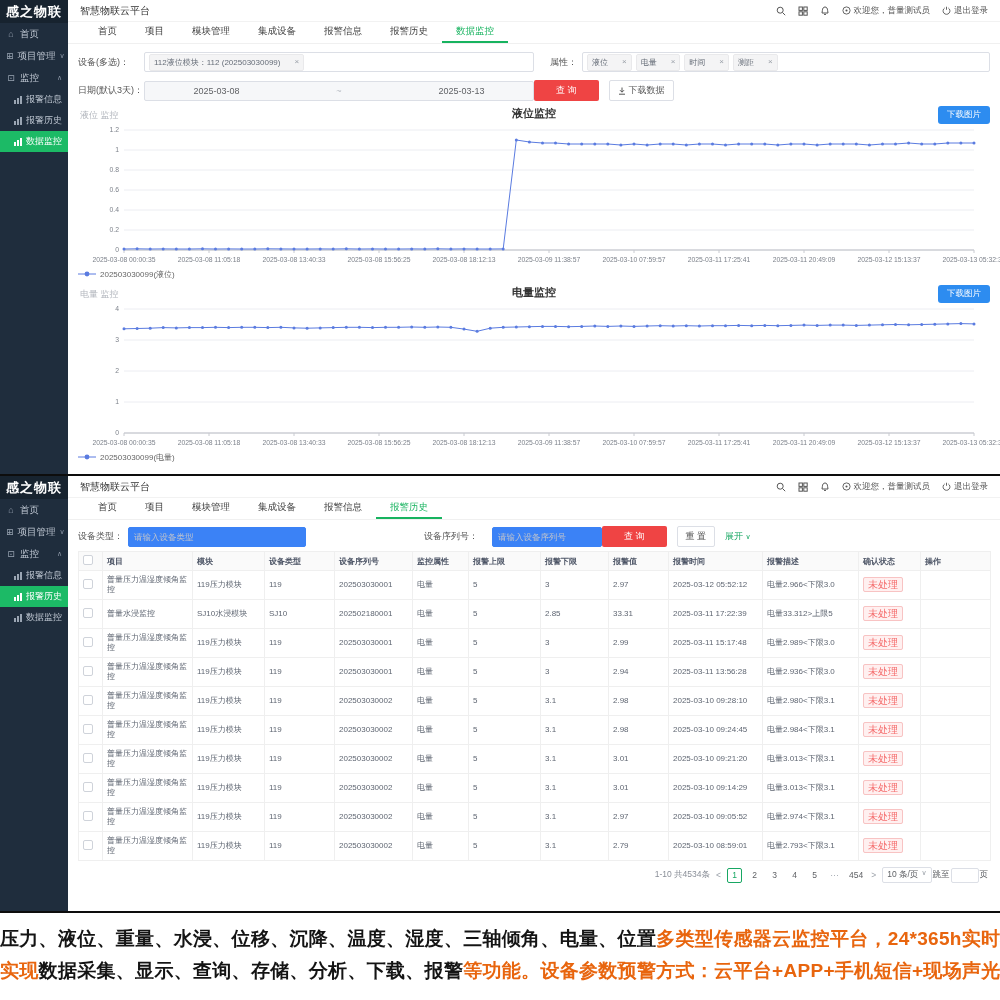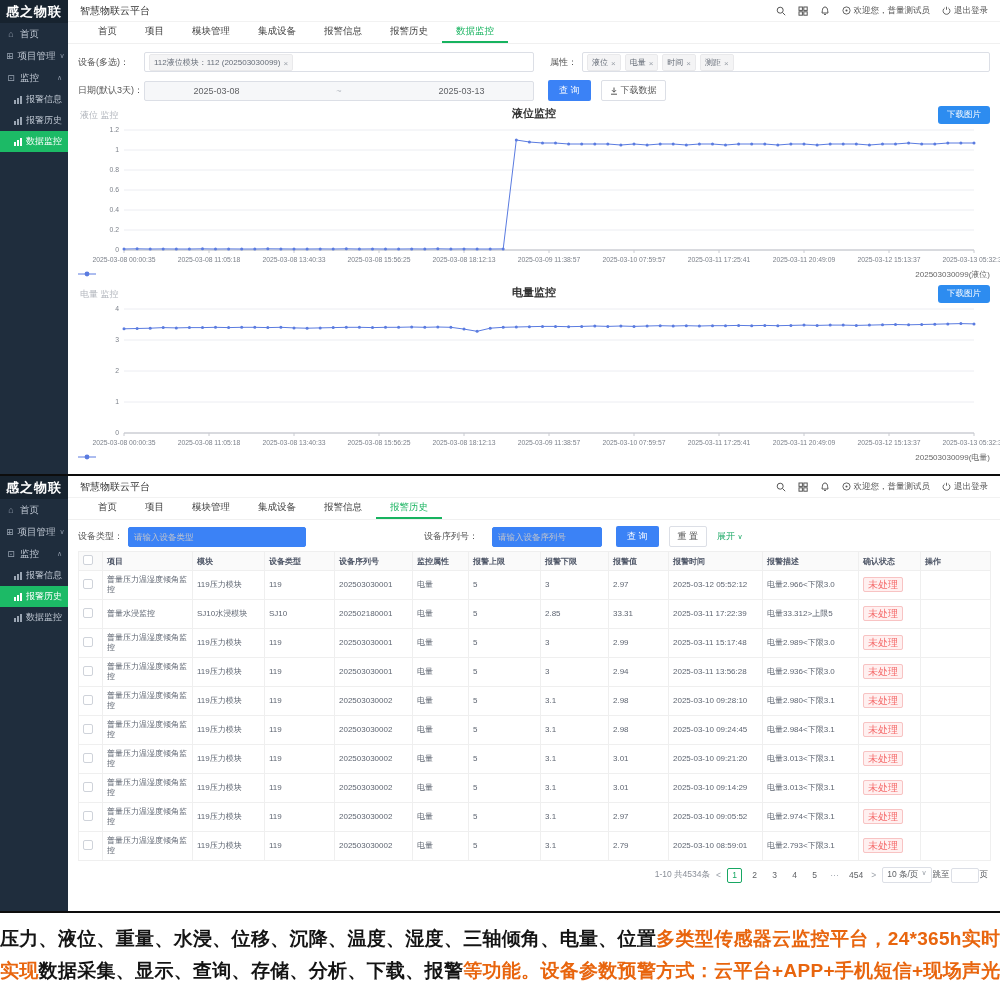--- a/index.html
+++ b/index.html
@@ -27,37 +27,37 @@
   .tab{padding:4px 14px 5px;font-size:9.5px;color:#3d3d3d;cursor:pointer;white-space:nowrap}
   .tab.active{color:#17b35f;border-bottom:2px solid #17b35f;padding-bottom:3px}
   
   .filters{padding:8px 10px 0;display:flex;align-items:center;font-size:9px;color:#555}
   .filters.second{padding-top:6px}
   .f-label{width:66px;white-space:nowrap;flex-shrink:0}
   .f-label.auto{width:auto;margin:0 5px 0 16px}
   .tagbox{height:20px;border:1px solid #dcdfe6;border-radius:2px;display:flex;align-items:center;gap:4px;padding:0 4px;background:#fff;overflow:hidden}
   .tagbox.device{width:390px}
   .tagbox.attrs{flex:1}
-  .chip{background:#f4f4f5;border:1px solid #e9e9eb;color:#666d78;font-size:8px;padding:2px 4px;border-radius:2px;display:inline-flex;gap:3px;align-items:flex-end;white-space:nowrap}
+  .chip{background:#f4f4f5;border:1px solid #e9e9eb;color:#666d78;font-size:8px;padding:2px 4px;border-radius:2px;display:inline-flex;gap:14px;align-items:flex-start;white-space:nowrap}
   .chip .x{color:#9aa0a8;cursor:pointer;font-size:8px}
   .daterange{width:390px;height:20px;border:1px solid #dcdfe6;background:#f6f7f9;border-radius:2px;display:flex;align-items:center;justify-content:space-around;font-size:9px;color:#606266}
-  .btn-green{background:#3b82f6;color:#fff;border:none;border-radius:2px;font-size:9px;padding:4px 11px;margin-left:14px;cursor:pointer;white-space:nowrap}
+  .btn-green{background:#ef4444;color:#fff;border:none;border-radius:2px;font-size:9px;padding:4px 22px;cursor:pointer;white-space:nowrap}
   .btn-plain{background:#fff;border:1px solid #dcdfe6;border-radius:2px;font-size:9px;color:#555;padding:3px 8px;margin-left:10px;display:inline-flex;align-items:center;gap:3px;cursor:pointer;white-space:nowrap}
   .link-green{color:#18a763;margin-left:10px;cursor:pointer;white-space:nowrap}
   .inp{height:20px;border:1px solid #3b82f6;border-radius:2px;font-size:8.5px;padding:0 5px;color:#333;background:#3b82f6}
   .inp::placeholder{color:#c0c4cc}
   
   .chart-block{padding:0 10px;margin-top:5px}
   .chart-head{position:relative;height:16px}
   .corner{position:absolute;left:2px;top:3px;color:#b3b7be;font-size:9px}
   .c-title{text-align:center;font-size:11px;font-weight:bold;color:#333}
   .btn-blue{position:absolute;right:0;top:0;background:#2d8cf0;color:#fff;font-size:8.5px;border:none;border-radius:3px;padding:3px 9px;cursor:pointer}
   svg.chart{display:block;overflow:visible}
   svg.chart text.ax{font-size:6.8px;fill:#7d828b}
-  .legend{display:flex;justify-content:space-between;align-items:center;gap:12px;font-size:8px;color:#666;height:12px}
+  .legend{display:flex;justify-content:flex-start;align-items:center;gap:4px;font-size:8px;color:#666;height:12px}
   
   .toolbar{padding:4px 10px 0;display:flex;align-items:center}
   .toolbar .btn-plain{margin-left:0;margin-right:8px}
   .tblwrap{padding:4px 10px 0}
   table{width:100%;border-collapse:collapse;table-layout:fixed;font-size:8px;color:#5f6672}
   th,td{border:1px solid #efefef;padding:3px 4px;text-align:left;overflow:hidden;vertical-align:middle}
   th{background:#fafafa;color:#4d5souvent}
   th{background:#fafafa;color:#4d5566;font-weight:bold;height:16px;white-space:nowrap}
   td{height:29px;line-height:1.25}
   .cb{display:inline-block;width:10px;height:10px;border:1px solid #cfd3da;border-radius:2px;background:#fff;cursor:pointer}

